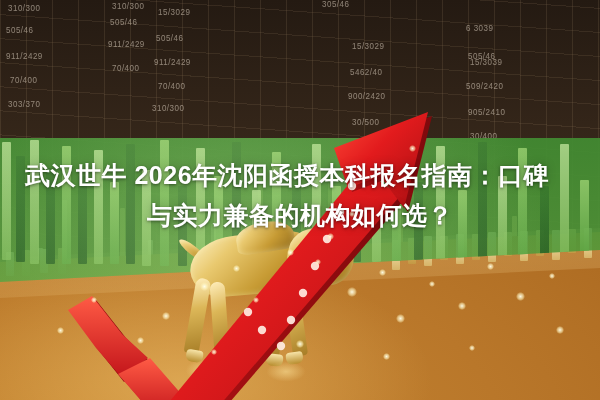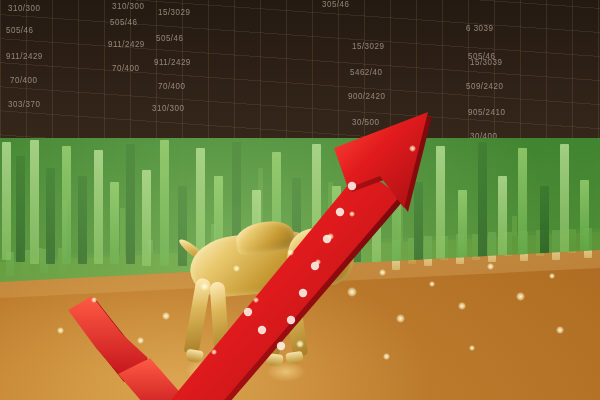--- a/index.html
+++ b/index.html
@@ -392,15 +392,17 @@
       <div class="spark" style="left: 469px; top: 345px; width: 6px; height: 6px;"></div>
       <div class="spark" style="left: 556px; top: 326px; width: 8px; height: 8px;"></div>
       <div class="spark" style="left: 91px; top: 297px; width: 6px; height: 6px;"></div>
       <div class="spark" style="left: 56.5px; top: 326.5px; width: 7px; height: 7px;"></div>
       <div class="spark" style="left: 408.5px; top: 144.5px; width: 7px; height: 7px;"></div>
       <div class="spark" style="left: 349px; top: 211px; width: 6px; height: 6px;"></div>
       <div class="spark" style="left: 326.5px; top: 232.5px; width: 7px; height: 7px;"></div>
     </div>
 
   <div id="headline">
+    <span class="hl-line" id="hl-line1">武汉世牛 2026年沈阳函授本科报名指南：口碑</span>
+    <span class="hl-line" id="hl-line2">与实力兼备的机构如何选？</span>
   </div>
 
 </div>
 
 </body></html>

